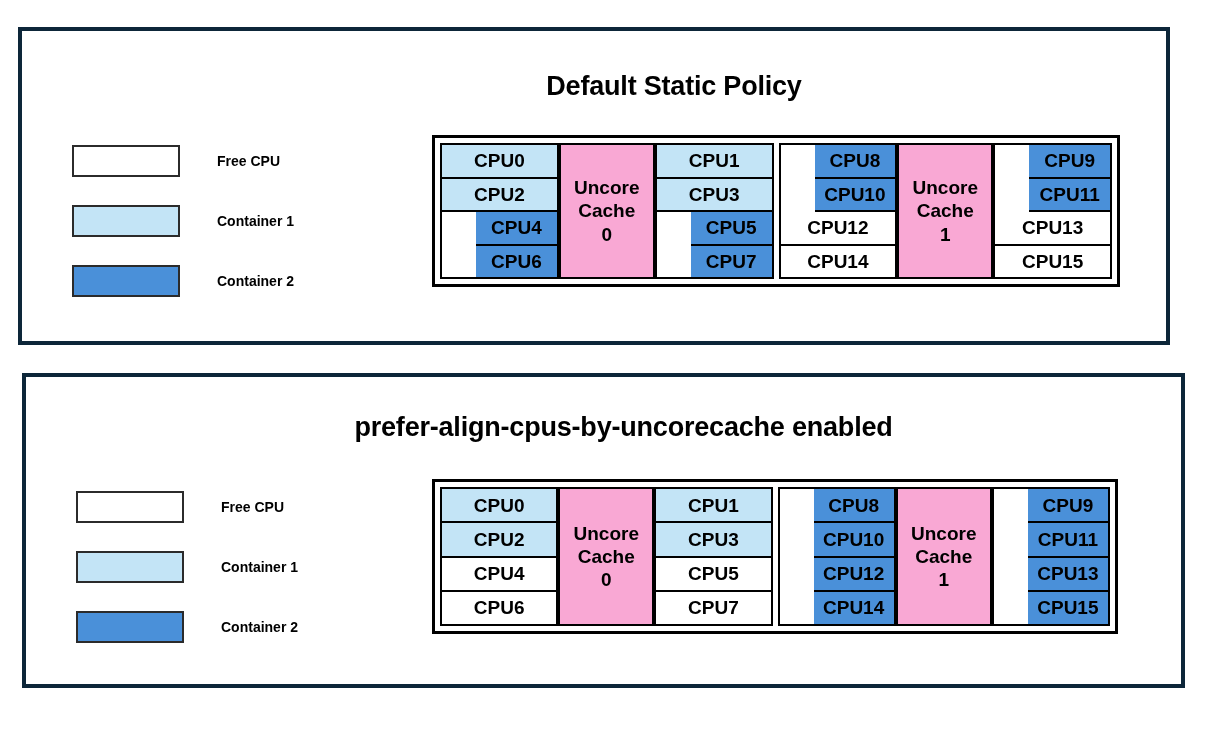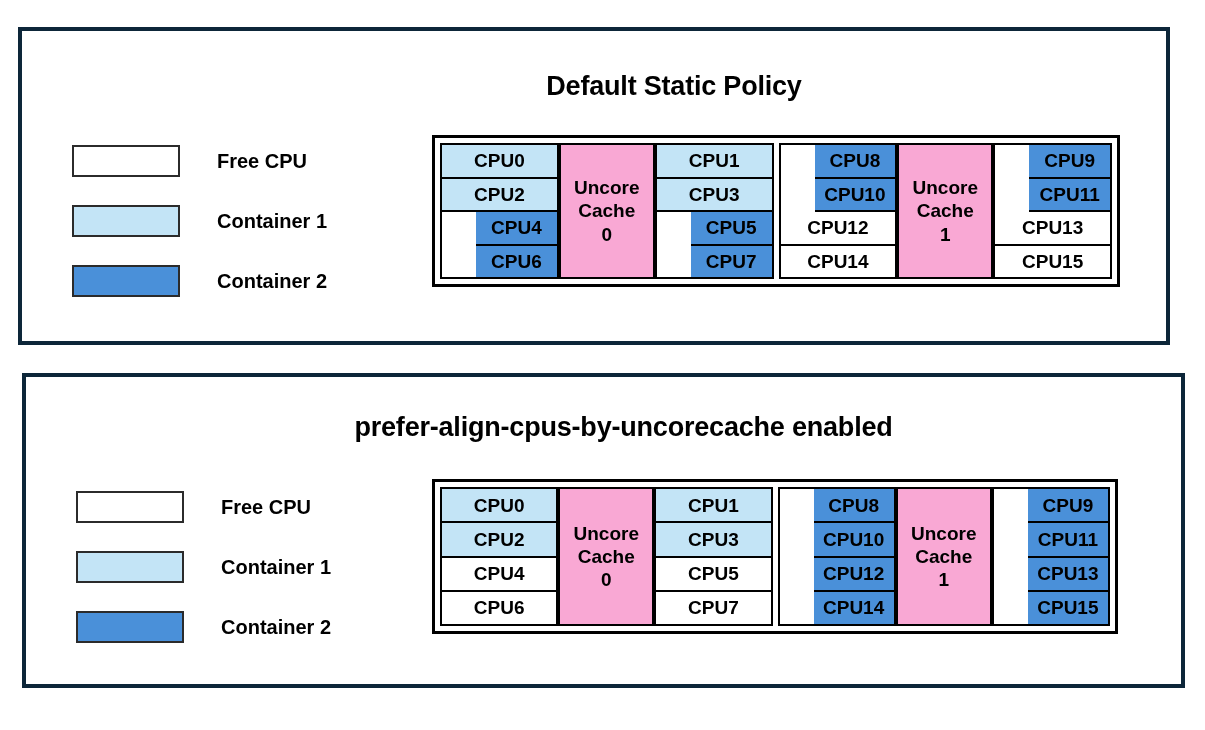--- a/index.html
+++ b/index.html
@@ -60,21 +60,21 @@
   }
   .legend-swatch {
     width: 108px;
     height: 32px;
     border: 2px solid #2b2b2b;
     box-sizing: border-box;
     flex: 0 0 auto;
   }
   .legend-label {
     margin-left: 37px;
-    font-size: 20px;
+    font-size: 14px;
     font-weight: bold;
     color: #000000;
     white-space: nowrap;
   }
 
   .sw-free { background: #ffffff; }
   .sw-c1   { background: #c3e4f6; }
   .sw-c2   { background: #4a90d9; }
 
   

